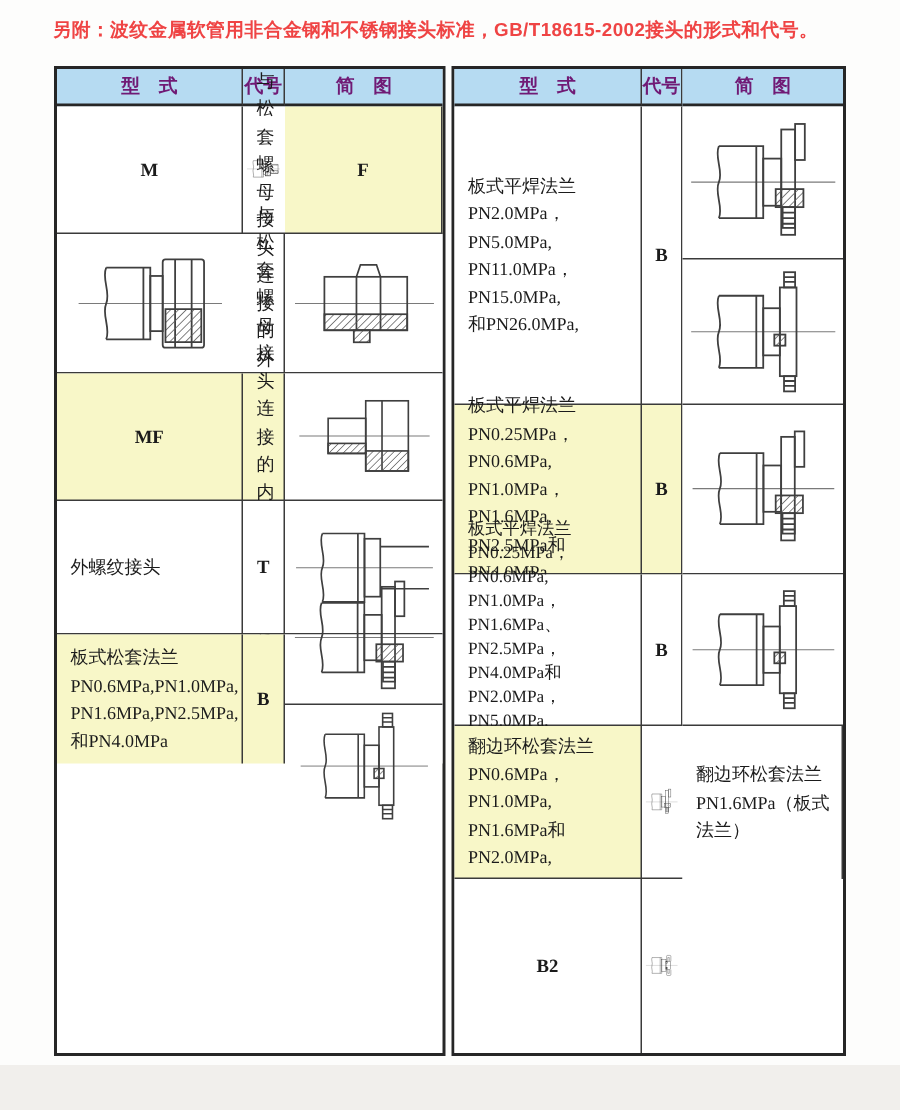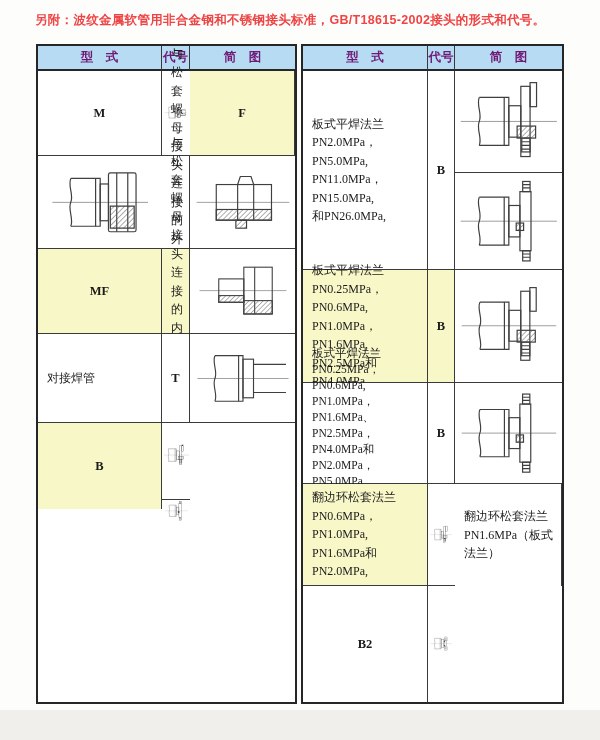--- a/index.html
+++ b/index.html
@@ -183,30 +183,34 @@
     <div class="c code hl">MF</div>
     <div class="c type hl">与松套螺母接头连接的内
 螺纹过渡接头</div>
     <div class="c diag lastcol">
       <svg viewBox="0 0 110 90">
           <use href="#cl"></use>
           <use href="#mf"></use>
         </svg>
     </div>
 
-    <div class="c type">对接焊管</div>
+    <div class="c type">外螺纹接头</div>
     <div class="c code">T</div>
     <div class="c diag lastcol">
       <svg viewBox="0 0 110 90">
           <use href="#cl"></use>
           <use href="#hose"></use>
           <use href="#t"></use>
         </svg>
     </div>
 
+    <div class="c type hl lastrow">板式松套法兰
+PN0.6MPa,PN1.0MPa,
+PN1.6MPa,PN2.5MPa,
+和PN4.0MPa</div>
     <div class="c code hl lastrow">B</div>
     <div class="c diag split lastcol lastrow">
       <div class="sub first sub1-left">
         <svg viewBox="0 0 110 90">
             <use href="#cl"></use>
             <use href="#hose"></use>
             <use href="#flangea"></use>
           </svg>
       </div>
       <div class="sub">

